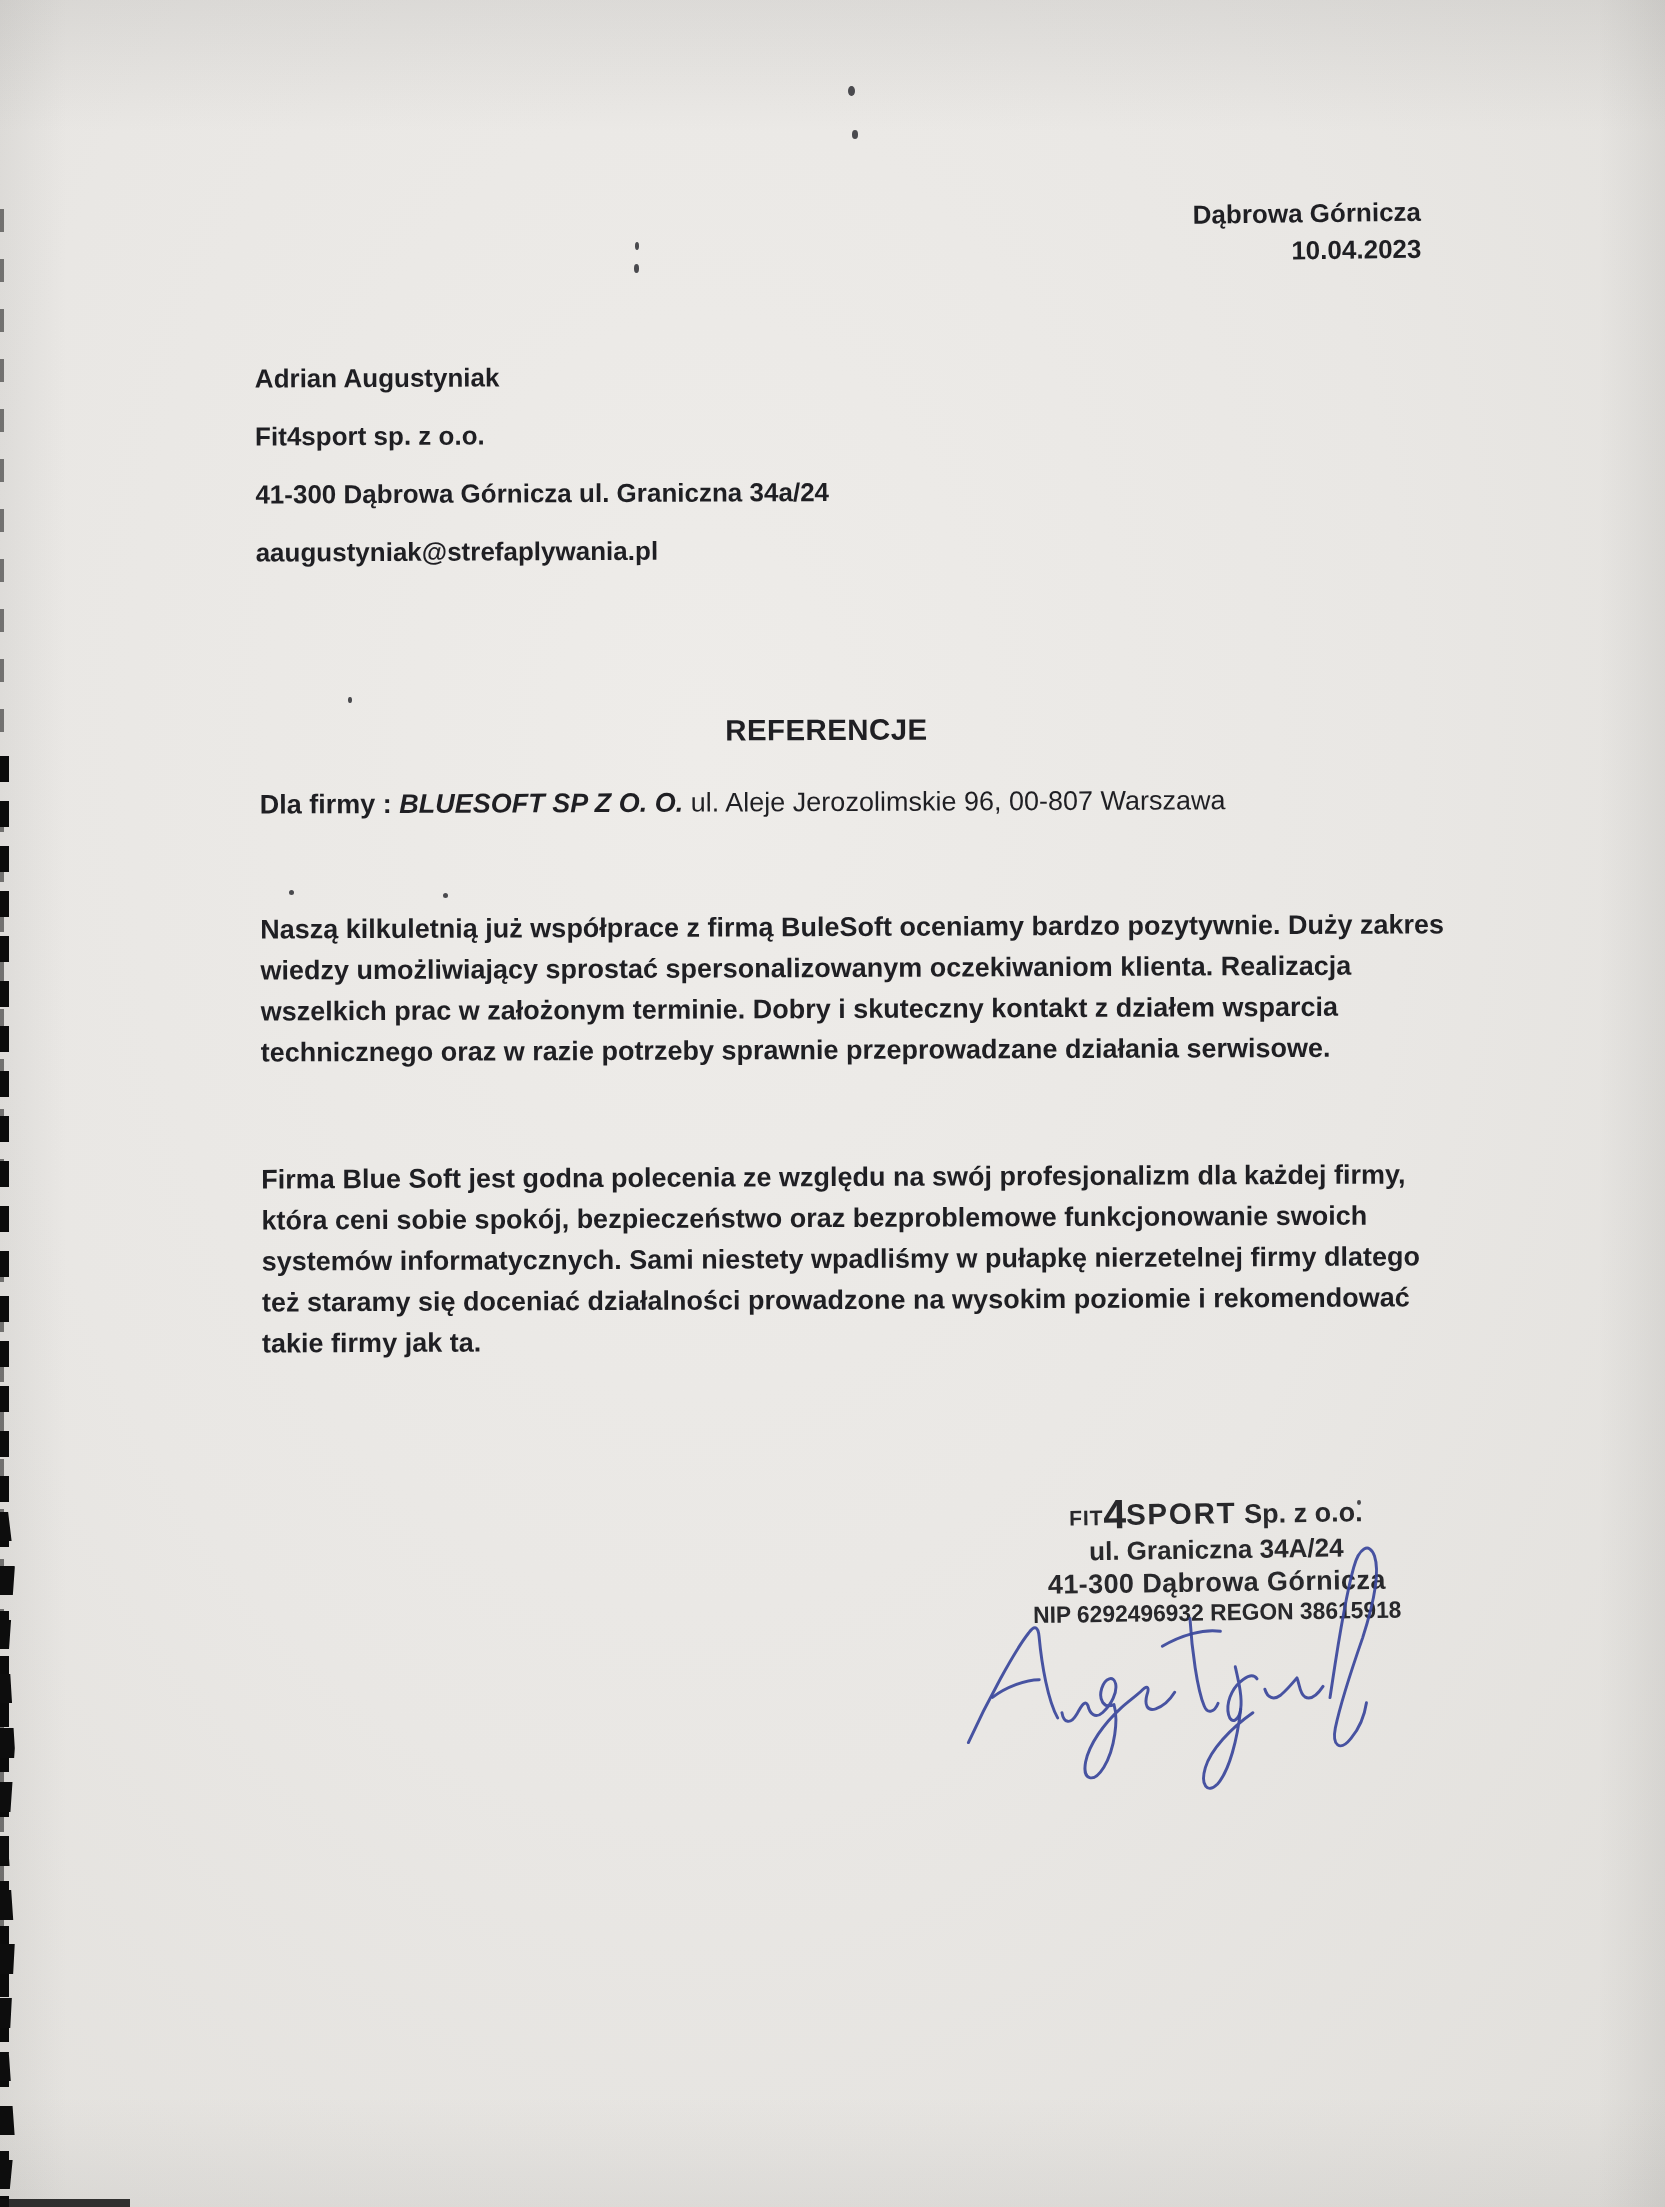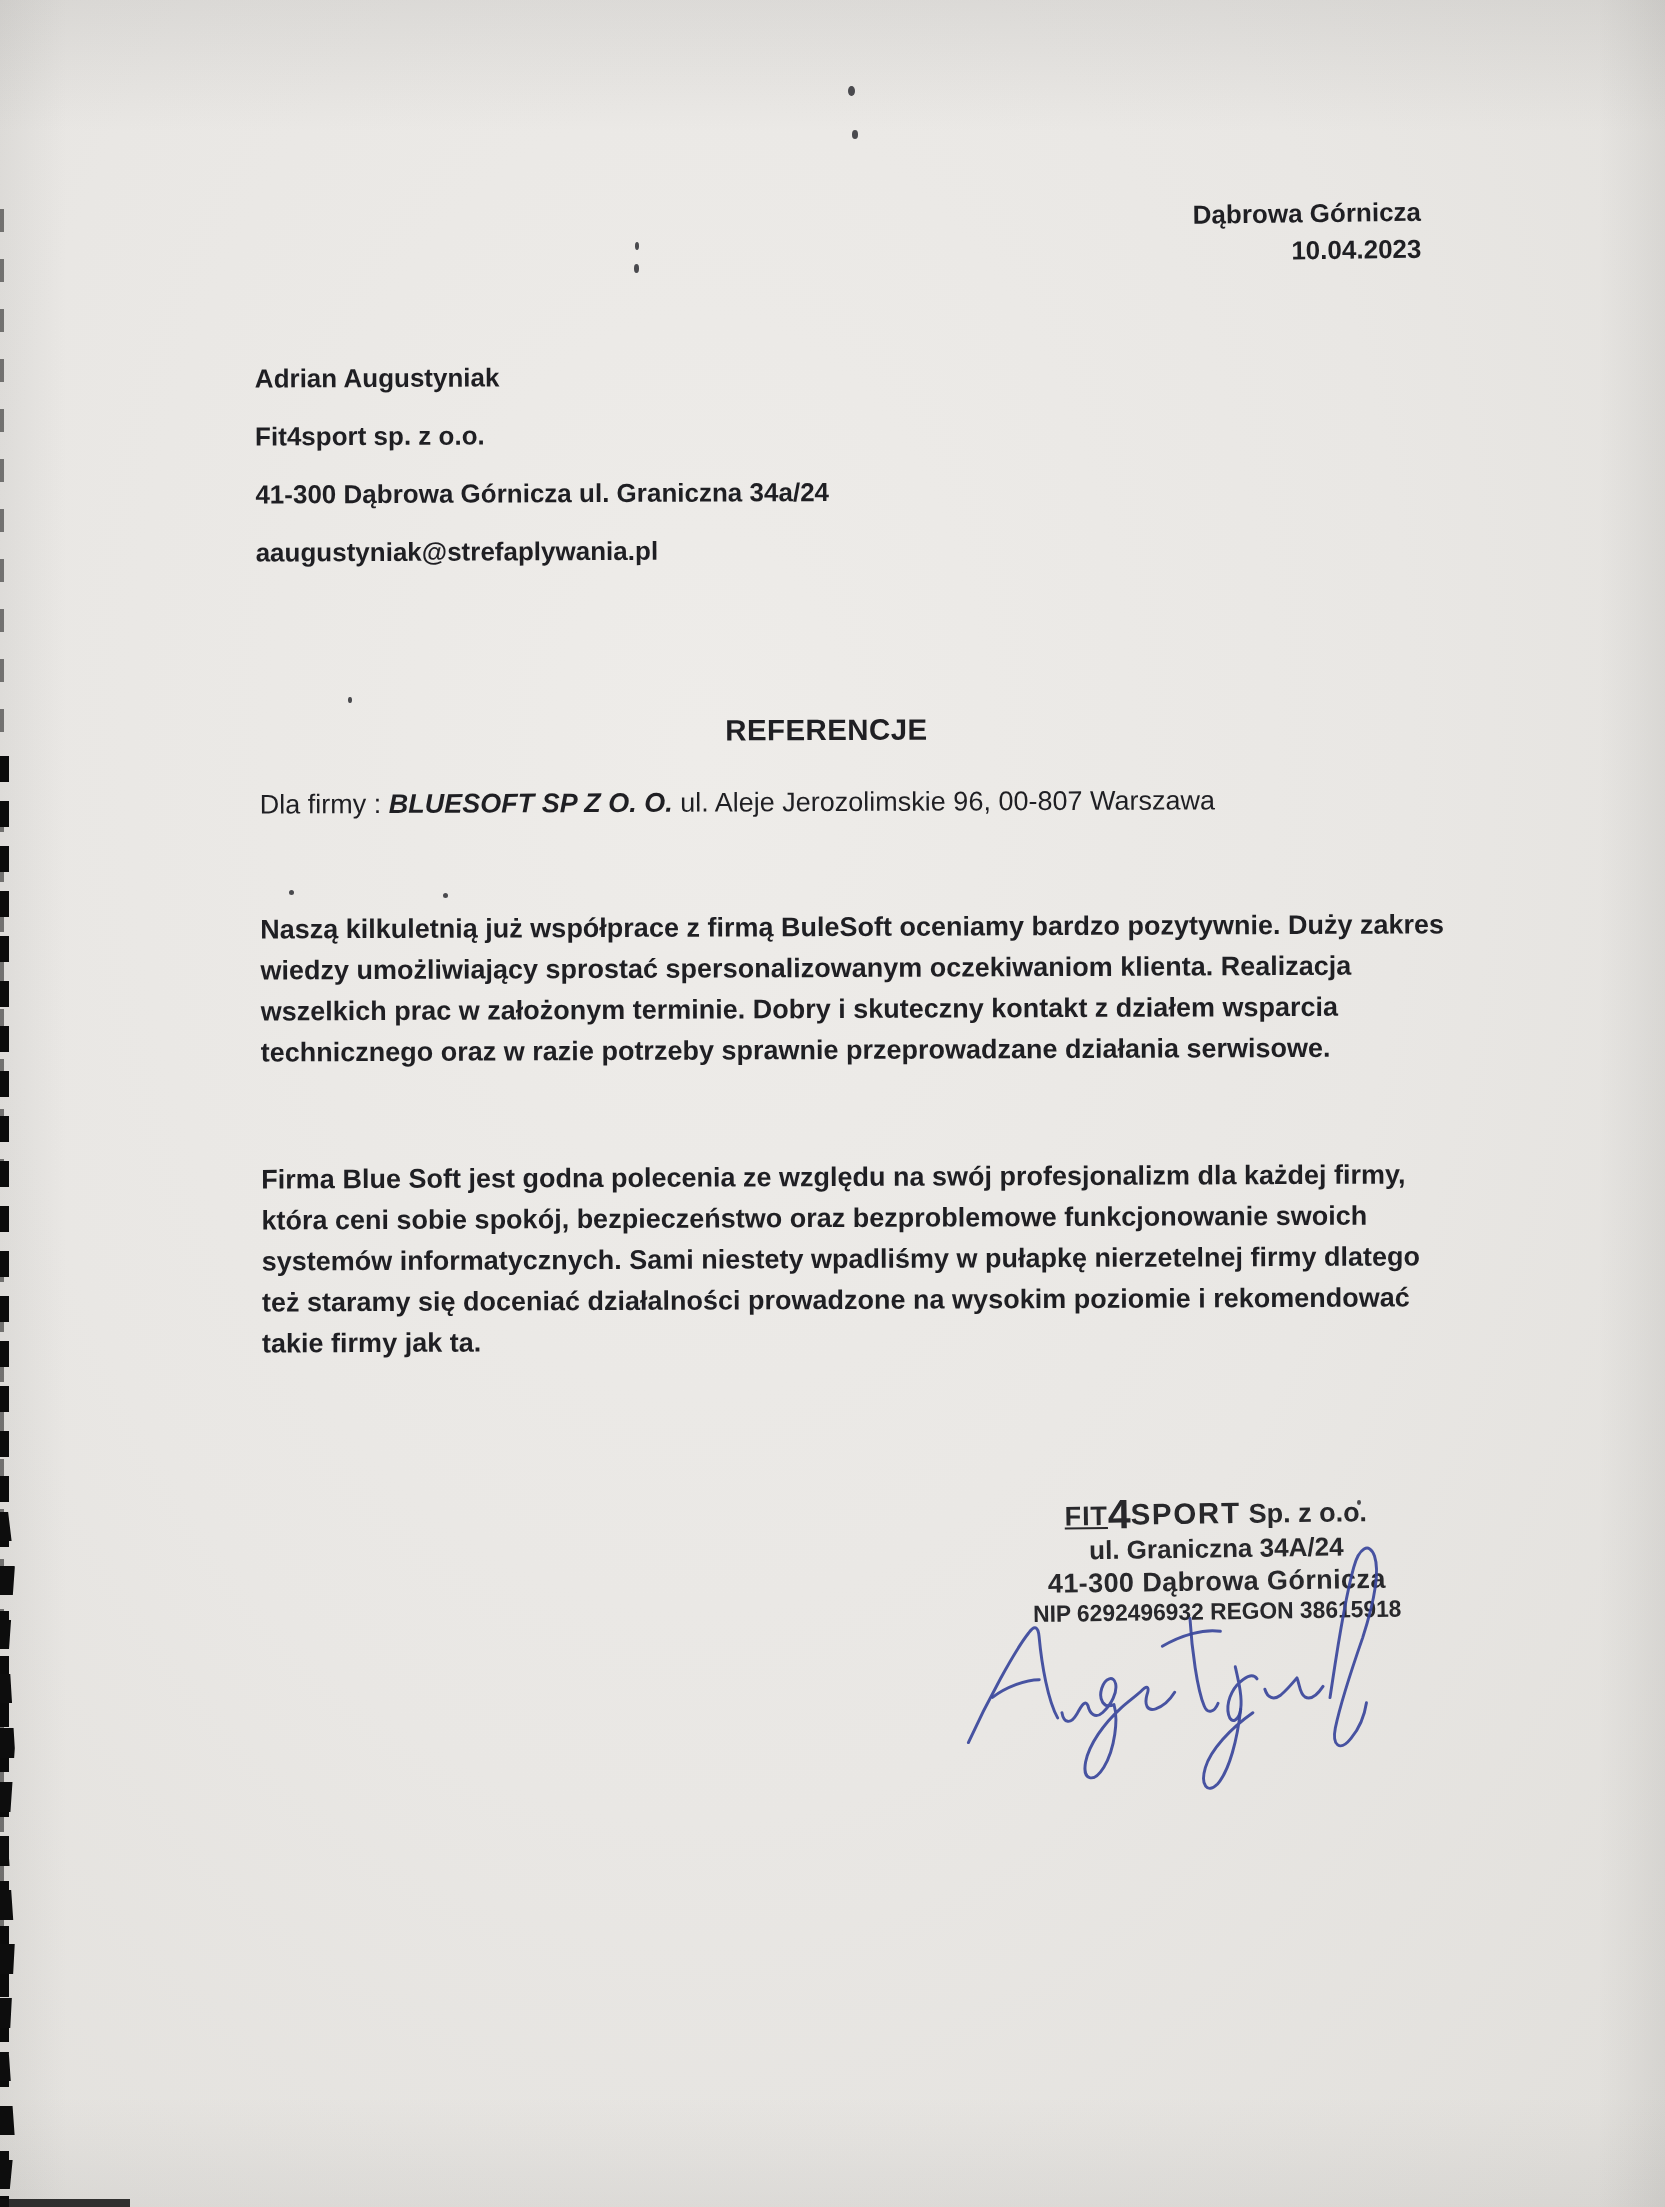--- a/index.html
+++ b/index.html
@@ -42,34 +42,34 @@
     position:absolute;top:198px;left:1034px;width:391px;text-align:right;
     font-size:26px;font-weight:700;line-height:37px;transform:rotate(-.5deg);
   }
   .sender{position:absolute;top:363px;left:258px;font-size:26px;font-weight:700;}
   .sender-line{margin-bottom:32px;line-height:26px;}
   .title{
     position:absolute;top:713px;left:261px;width:1134px;margin:0;
     text-align:center;font-size:29.5px;font-weight:700;letter-spacing:0.4px;
   }
   .recipient{position:absolute;top:785px;left:261px;margin:0;font-size:27px;line-height:35px;white-space:nowrap;}
-  .recipient .b{font-weight:400;}
+  .recipient .b{font-weight:700;}
   .recipient .i{font-style:italic;font-weight:600;}
   .para{position:absolute;left:261px;width:1156px;font-size:27px;font-weight:700;}
   .para .line{line-height:41px;white-space:nowrap;}
   .p1{top:907px;}
   .p2{top:1157px;}
   
   .stamp{
     position:absolute;top:1497px;left:1006px;width:417px;text-align:center;
     color:#28282b;transform:rotate(-.6deg);
   }
   .stamp>div{white-space:nowrap;}
   .stamp-l1{font-size:27px;font-weight:700;line-height:35px;}
-  .s-fit{font-size:27px;font-weight:700;letter-spacing:0.9px;text-decoration:underline;}
+  .s-fit{font-size:21px;font-weight:700;letter-spacing:0.9px;}
   .s-4{font-size:41px;font-weight:700;vertical-align:-3.5px;line-height:0;}
   .s-sport{font-size:29.5px;font-weight:700;letter-spacing:1.7px;}
   .s-suffix{font-size:27px;font-weight:700;margin-left:7.8px;}
   .stamp-l2{font-size:26px;font-weight:700;line-height:33px;}
   .stamp-l3{font-size:27px;font-weight:700;line-height:32px;letter-spacing:0.4px;}
   .stamp-l4{font-size:23.5px;font-weight:700;line-height:29px;transform:scaleX(.97);}
   
   .signature{position:absolute;left:939px;top:1528px;width:487px;height:295px;overflow:visible;}
   .signature path{fill:none;stroke:#3a479c;stroke-width:3.4;stroke-linecap:round;stroke-linejoin:round;opacity:.93;}
 </style>

